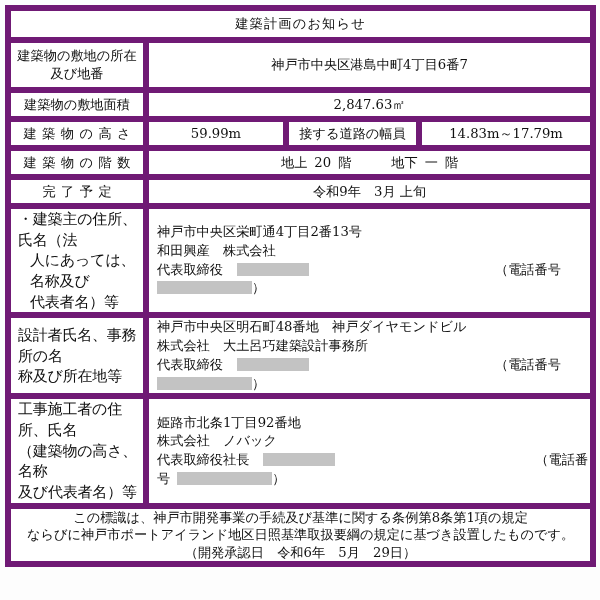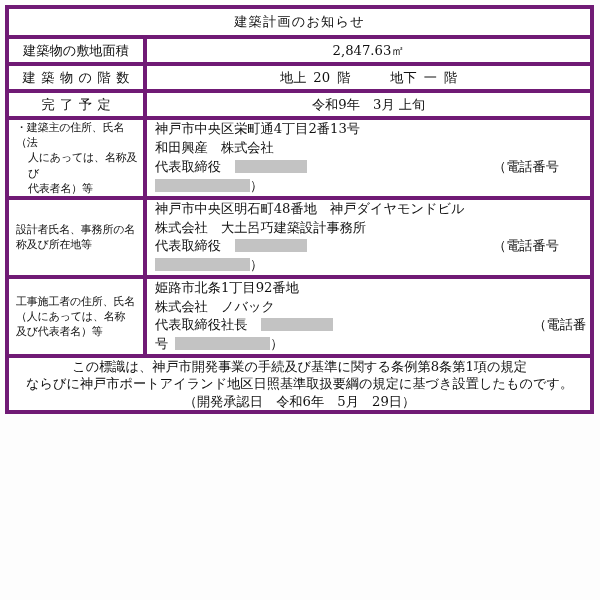--- a/index.html
+++ b/index.html
@@ -28,21 +28,21 @@
     position: absolute;
     left: 5px;
     top: 5px;
     width: 589px;
     border-collapse: collapse;
     table-layout: fixed;
     background: #ffffff;
     border: 2px solid #1a1a1a;
   }
   table.notice td {
-    border: 4px solid #701a75;
+    border: 6px solid #701a75;
     padding: 0;
     vertical-align: middle;
     font-size: 13.2px;
     line-height: 1.32;
   }
 
   
   .title-cell {
     text-align: center;
     height: 26px;
@@ -56,21 +56,21 @@
     width: 138px;
     text-align: center;
     padding: 3px 4px;
     font-size: 13.2px;
   }
   .lbl.spaced {
     letter-spacing: 5.5px;
     text-indent: 5.5px;
   }
   .lbl.small {
-    font-size: 11px;
+    font-size: 15px;
     line-height: 1.38;
     text-align: left;
     padding-left: 7px;
     letter-spacing: -0.2px;
   }
   .lbl.two {
     font-size: 13.2px;
     line-height: 1.34;
   }
 
@@ -138,29 +138,42 @@
       <col style="width:140px">
       <col style="width:133px">
       <col style="width:174px">
     </colgroup>
     <tbody>
 
       <tr>
         <td class="title-cell" colspan="4">建築計画のお知らせ</td>
       </tr>
 
+      <tr>
+        <td class="lbl two">
+          <span class="blk">建築物の敷地の所在</span>
+          <span class="blk">及び地番</span>
+        </td>
+        <td class="val tall" colspan="3">神戸市中央区港島中町4丁目6番7</td>
+      </tr>
 
 
 
       <tr class="row-1line">
         <td class="lbl">建築物の敷地面積</td>
         <td class="val" colspan="3">2,847.63㎡</td>
       </tr>
 
 
+      <tr class="row-1line">
+        <td class="lbl spaced">建築物の高さ</td>
+        <td class="val">59.99m</td>
+        <td class="sub-head">接する道路の幅員</td>
+        <td class="val">14.83m～17.79m</td>
+      </tr>
 
       <tr class="row-1line">
         <td class="lbl spaced">建築物の階数</td>
         <td class="val" colspan="3">
           <span class="nowrap"><span>地上</span><span class="sp1"></span><span>20</span><span class="sp1"></span><span>階</span></span><span class="sp4"></span><span class="nowrap"><span>地下</span><span class="sp1"></span><span>一</span><span class="sp1"></span><span>階</span></span>
         </td>
       </tr>
 
 
       <tr class="row-1line">
@@ -189,21 +202,21 @@
         <td class="val left" colspan="3">
           <span class="blk">神戸市中央区明石町48番地　神戸ダイヤモンドビル</span>
           <span class="blk">株式会社　大土呂巧建築設計事務所</span>
           <span class="blk"><span>代表取締役</span><span class="sp2"></span><span class="redact name"></span><span class="gap-lg"></span><span>（電話番号</span><span class="sp1"></span><span class="redact tel"></span><span>）</span></span>
         </td>
       </tr>
 
       <tr>
         <td class="lbl small">
           <span class="blk">工事施工者の住所、氏名</span>
-          <span class="blk">（人にあっては、名称</span>
+          <span class="blk">（建築物の高さ、名称</span>
           <span class="blk">及び代表者名）等</span>
         </td>
         <td class="val left" colspan="3">
           <span class="blk">姫路市北条1丁目92番地</span>
           <span class="blk">株式会社　ノバック</span>
           <span class="blk"><span>代表取締役社長</span><span class="sp2"></span><span class="redact name"></span><span class="gap-md"></span><span>（電話番号</span><span class="sp1"></span><span class="redact tel"></span><span>）</span></span>
         </td>
       </tr>
 
 

